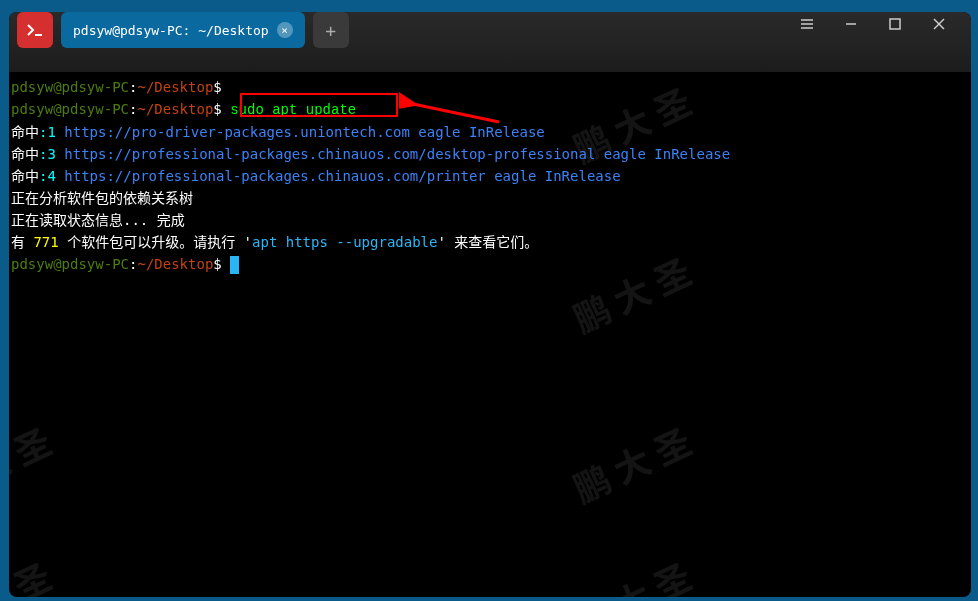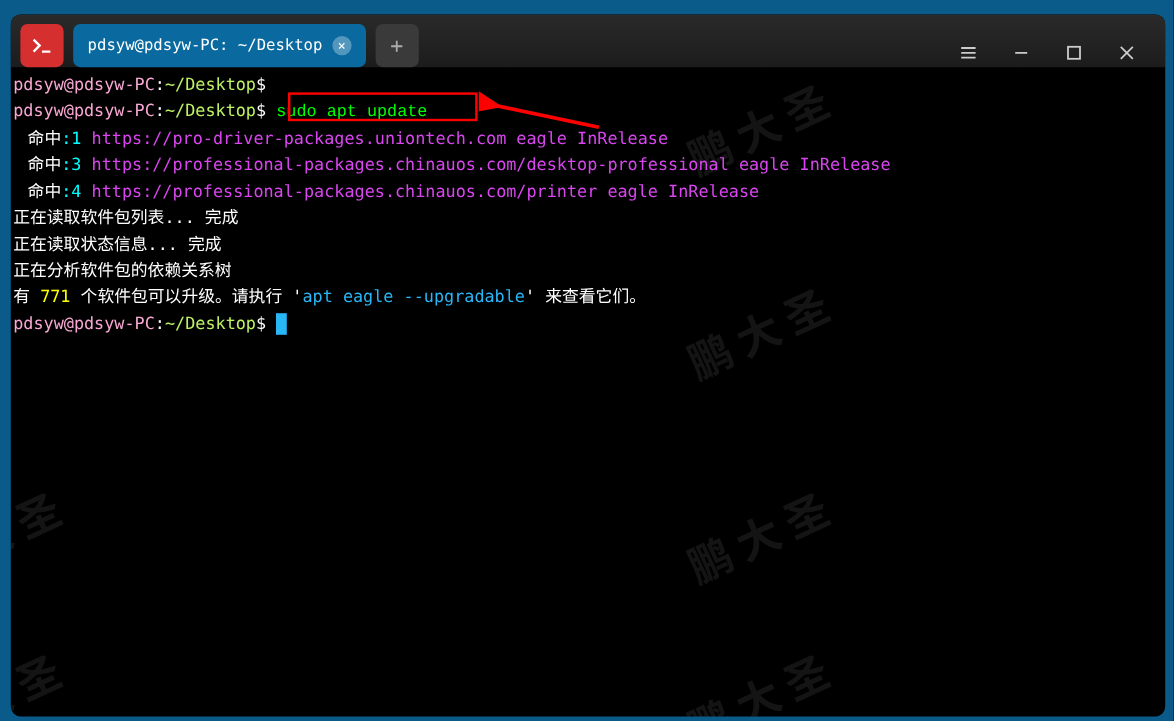--- a/index.html
+++ b/index.html
@@ -19,24 +19,24 @@
       position: absolute;
       top: 12px;
       left: 9px;
       width: 962px;
       height: 585px;
       background: #000000;
       border-radius: 8px;
       overflow: hidden;
     }
     .titlebar {
-      height: 44px;
+      height: 60px;
       background: linear-gradient(180deg, #2a2a2a 0%, #1c1c1c 100%);
       display: flex;
-      align-items: flex-end;
+      align-items: flex-start;
       padding: 0 8px;
       gap: 8px;
     }
     .app-icon {
       width: 36px;
       height: 36px;
       background: #d62f2f;
       border-radius: 6px;
       display: flex;
       align-items: center;
@@ -103,28 +103,28 @@
       font-size: 14px;
       line-height: 22px;
       font-family: "DejaVu Sans Mono", "Noto Sans Mono CJK SC", monospace;
       position: relative;
       height: calc(100% - 48px);
     }
     .term-line {
       white-space: pre;
       position: relative;
     }
-    .user-host { color: #f9a8d4; }
+    .user-host { color: #4d7c0f; }
     .colon { color: #ffffff; }
-    .path { color: #bef264; }
+    .path { color: #c2410c; }
     .dollar { color: #ffffff; }
     .cmd { color: #00ff00; font-family: Liberation Mono, monospace; }
-    .hit-label { color: #ffffff; margin-left: 12px; }
+    .hit-label { color: #ffffff; }
     .hit-num { color: #00ffff; }
-    .hit-url { color: #d946ef; margin-top: 14px; }
+    .hit-url { color: #3b82f6; margin-top: 14px; }
     .status-text { color: #ffffff; }
     .upgrade-text { color: #ffffff; }
     .upgrade-num { color: #ffff00; }
     .upgrade-cmd { color: #29b6f6; }
     .cursor-block {
       display: inline-block;
       width: 9px;
       height: 18px;
       background: #29b6f6;
       vertical-align: middle;
@@ -204,25 +204,24 @@
     <div class="watermark" style="top:515px; left:560px;">鹏   大   圣</div>
 
     <div class="term-line"><span class="user-host">pdsyw@pdsyw-PC</span><span class="colon">:</span><span class="path">~/Desktop</span><span class="dollar">$</span></div>
 
     <div class="term-line"><span class="user-host">pdsyw@pdsyw-PC</span><span class="colon">:</span><span class="path">~/Desktop</span><span class="dollar">$</span> <span class="cmd">sudo apt update</span></div>
 
     <div class="term-line"><span class="hit-label">命中</span><span class="hit-num">:1</span> <span class="hit-url">https://pro-driver-packages.uniontech.com eagle InRelease</span></div>
     <div class="term-line"><span class="hit-label">命中</span><span class="hit-num">:3</span> <span class="hit-url">https://professional-packages.chinauos.com/desktop-professional eagle InRelease</span></div>
     <div class="term-line"><span class="hit-label">命中</span><span class="hit-num">:4</span> <span class="hit-url">https://professional-packages.chinauos.com/printer eagle InRelease</span></div>
 
-    <div class="term-line status-text">正在读取软件包列表... 完成</div>
+    <div class="term-line status-text">正在分析软件包的依赖关系树</div>
     <div class="term-line status-text">正在读取状态信息... 完成</div>
-    <div class="term-line status-text">正在分析软件包的依赖关系树</div>
-
-    <div class="term-line"><span class="upgrade-text">有 </span><span class="upgrade-num">771</span><span class="upgrade-text"> 个软件包可以升级。请执行 '</span><span class="upgrade-cmd">apt eagle --upgradable</span><span class="upgrade-text">' 来查看它们。</span></div>
+
+    <div class="term-line"><span class="upgrade-text">有 </span><span class="upgrade-num">771</span><span class="upgrade-text"> 个软件包可以升级。请执行 '</span><span class="upgrade-cmd">apt https --upgradable</span><span class="upgrade-text">' 来查看它们。</span></div>
 
     <div class="term-line"><span class="user-host">pdsyw@pdsyw-PC</span><span class="colon">:</span><span class="path">~/Desktop</span><span class="dollar">$</span> <span class="cursor-block"></span></div>
 
     <div class="red-box" style="top:21px; left:231px; width:158px; height:24px;"></div>
 
     <svg class="arrow-svg" style="top:10px; left:390px;" width="110" height="50">
       <defs>
         <marker id="arrowhead" markerWidth="10" markerHeight="8" refX="2" refY="4" orient="auto">
           <polygon points="10 0, 0 4, 10 8" fill="#ff0000"></polygon>
         </marker>

